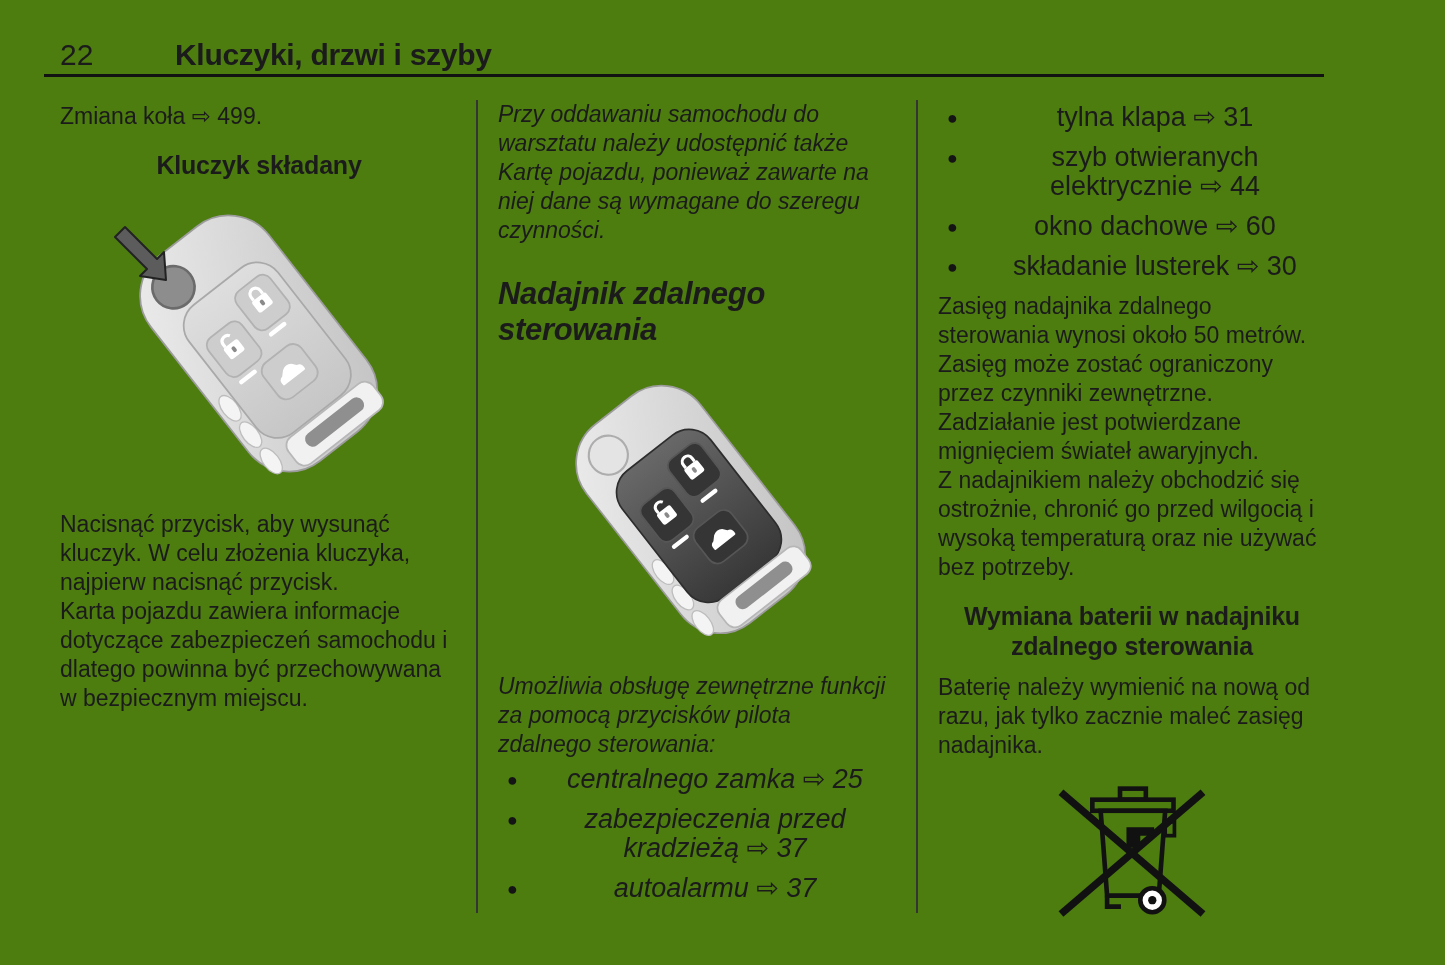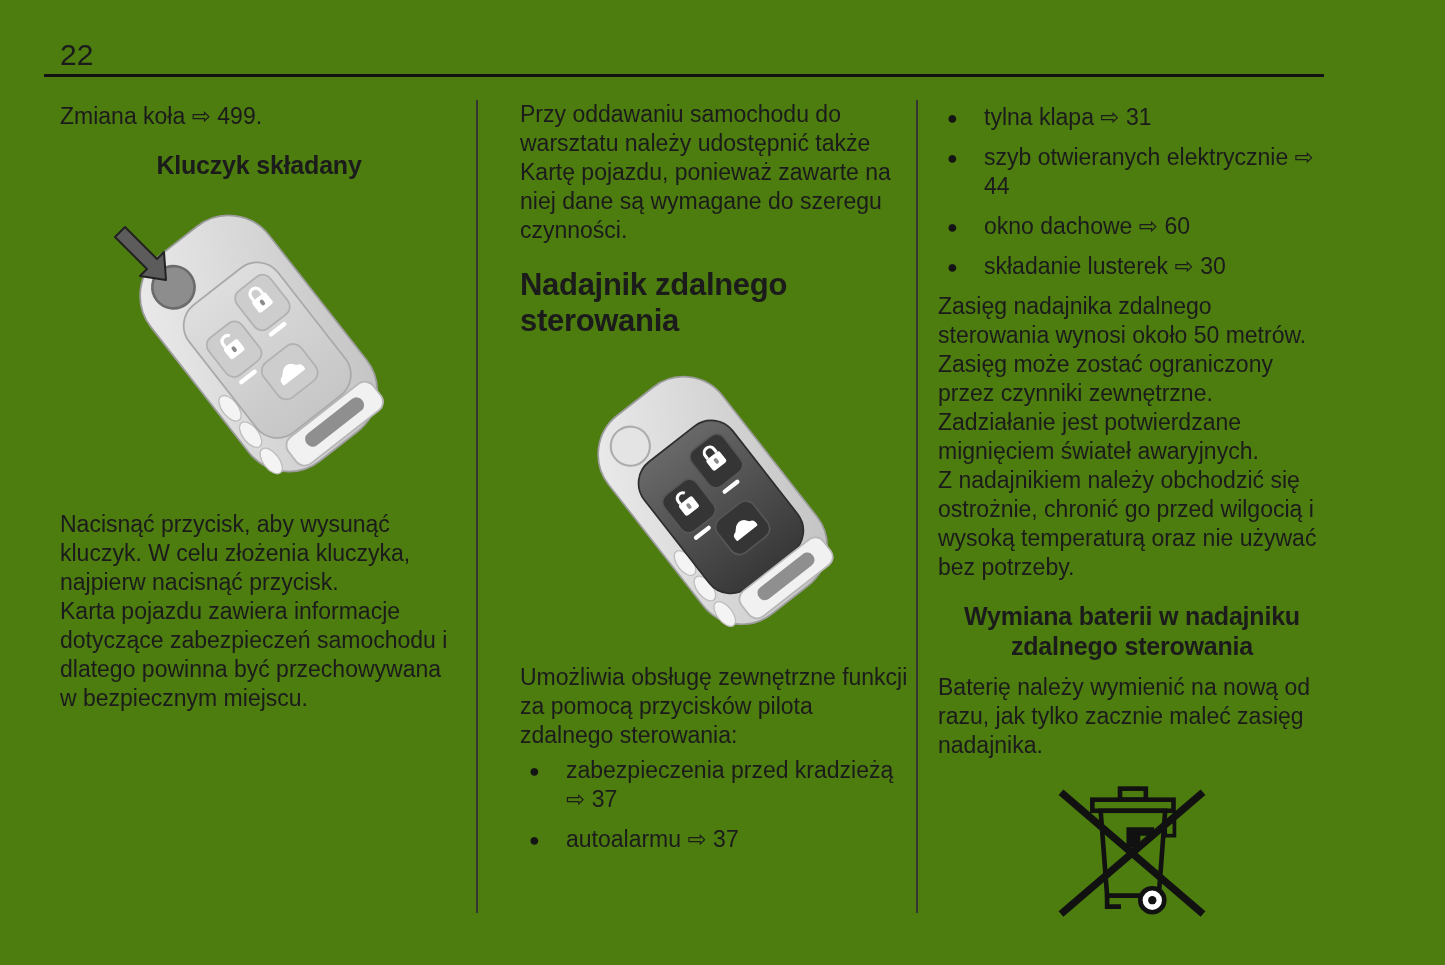--- a/index.html
+++ b/index.html
@@ -21,65 +21,67 @@
   .hdr-rule { position: absolute; left: 44px; top: 74px; width: 1280px; height: 3px; background: #121212; }
 
   
   .divider { position: absolute; top: 100px; height: 813px; width: 2px; background: #343434; }
   .divider-1 { left: 476px; }
   .divider-2 { left: 916px; }
 
   
   .col { position: absolute; top: 100px; }
   .col-left   { left: 60px;  width: 398px; }
-  .col-middle { left: 520px; width: 388px; }
+  .col-middle { left: 498px; width: 388px; font-style: italic; }
   .col-right  { left: 938px; width: 388px; }
 
   p.body { font-size: 23px; line-height: 29px; margin: 0; }
   .col-left  p.intro { margin: 2px 0 0; }
   h2.sect {
     font-size: 31px; line-height: 36px; font-weight: 700;
-    margin: 22px 0 14px; letter-spacing: -0.3px;
+    margin: 31px 0 14px; letter-spacing: -0.3px;
   }
   h3.subsect {
     font-size: 25px; line-height: 30px; font-weight: 700;
     margin: 19px 0 12px; letter-spacing: -0.2px; text-align: center;
   }
   .mt8  { margin-top: 8px; }
   .mt12 { margin-top: 12px; }
   .mt14 { margin-top: 14px; }
 
   figure { margin: 0; }
   .fig-key1 { margin: 4px 0 12px; }
   .fig-key2 { margin: 14px 0 10px; }
   figure svg { display: block; }
 
   ul.dots { list-style: none; margin: 6px 0 0; padding: 0; }
   ul.dots li {
     position: relative;
     padding-left: 46px;
-    font-size: 23px; line-height: 29px;
+    font-size: 27px; line-height: 29px;
     margin-bottom: 11px;
+    text-align: center;
   }
   ul.dots li::before {
     content: "●";
     position: absolute; left: 9px; top: 1px;
     font-size: 18px; color: #141414;
   }
   ul.dots.tight { margin-top: 3px; }
 
   .fig-weee { width: 166px; margin: 12px auto 0; }
 </style>
 </head>
 <body>
 
 <div class="page">
 
   <header class="hdr">
     <span class="pagenum">22</span>
+    <span class="chapter">Kluczyki, drzwi i szyby</span>
   </header>
   <div class="hdr-rule"></div>
 
   <div class="divider divider-1"></div>
   <div class="divider divider-2"></div>
 
   <section class="col col-left">
     <p class="body intro">Zmiana koła ⇨ 499.</p>
 
     <h3 class="subsect">Kluczyk składany</h3>
@@ -166,20 +168,21 @@
           <use href="#glyph-car" transform="translate(9,48)"></use>
           <rect x="-48" y="106" width="122" height="38" rx="12" fill="#f1f1f1" stroke="#b7b7b7" stroke-width="2"></rect>
           <rect x="-26" y="115" width="80" height="17" rx="8" fill="#8f8f8f"></rect>
         </g>
       </svg>
     </figure>
 
     <p class="body">Umożliwia obsługę zewnętrzne funkcji za pomocą przycisków pilota zdalnego sterowania:</p>
 
     <ul class="dots">
+      <li><span>centralnego zamka ⇨ 25</span></li>
       <li><span>zabezpieczenia przed kradzieżą ⇨ 37</span></li>
       <li><span>autoalarmu ⇨ 37</span></li>
     </ul>
   </section>
 
   <section class="col col-right">
     <ul class="dots tight">
       <li><span>tylna klapa ⇨ 31</span></li>
       <li><span>szyb otwieranych elektrycznie ⇨ 44</span></li>
       <li><span>okno dachowe ⇨ 60</span></li>

